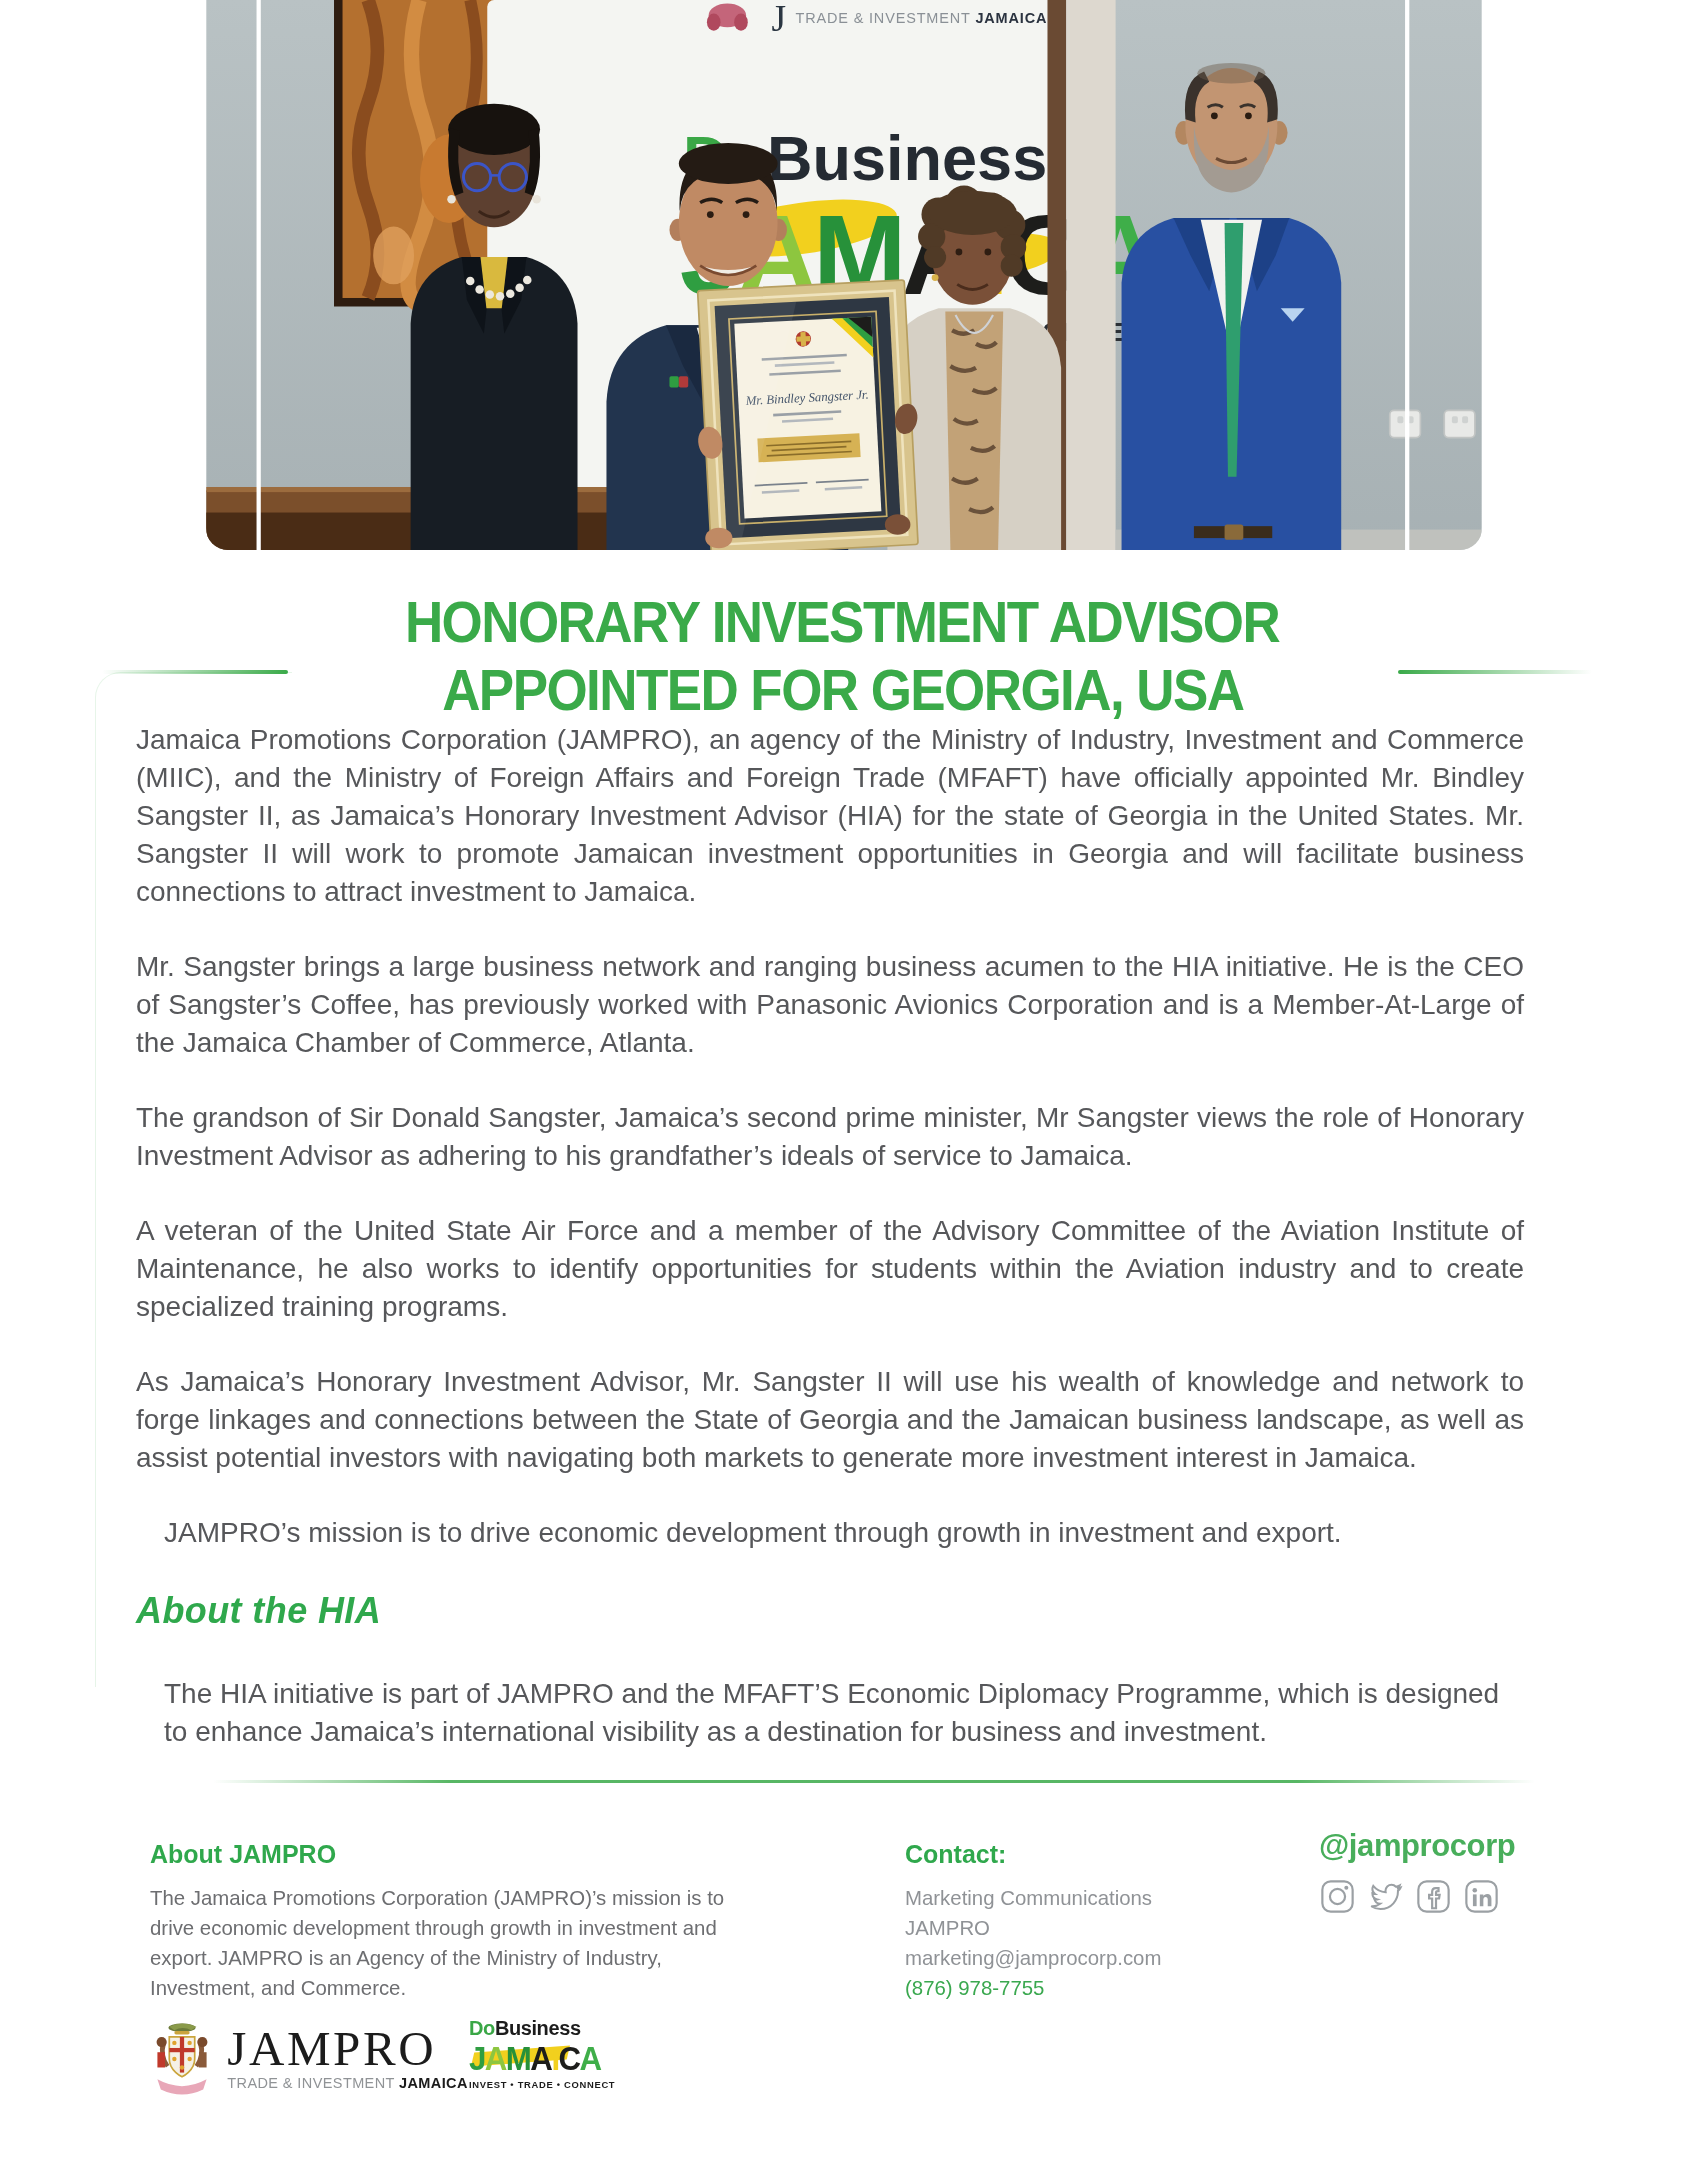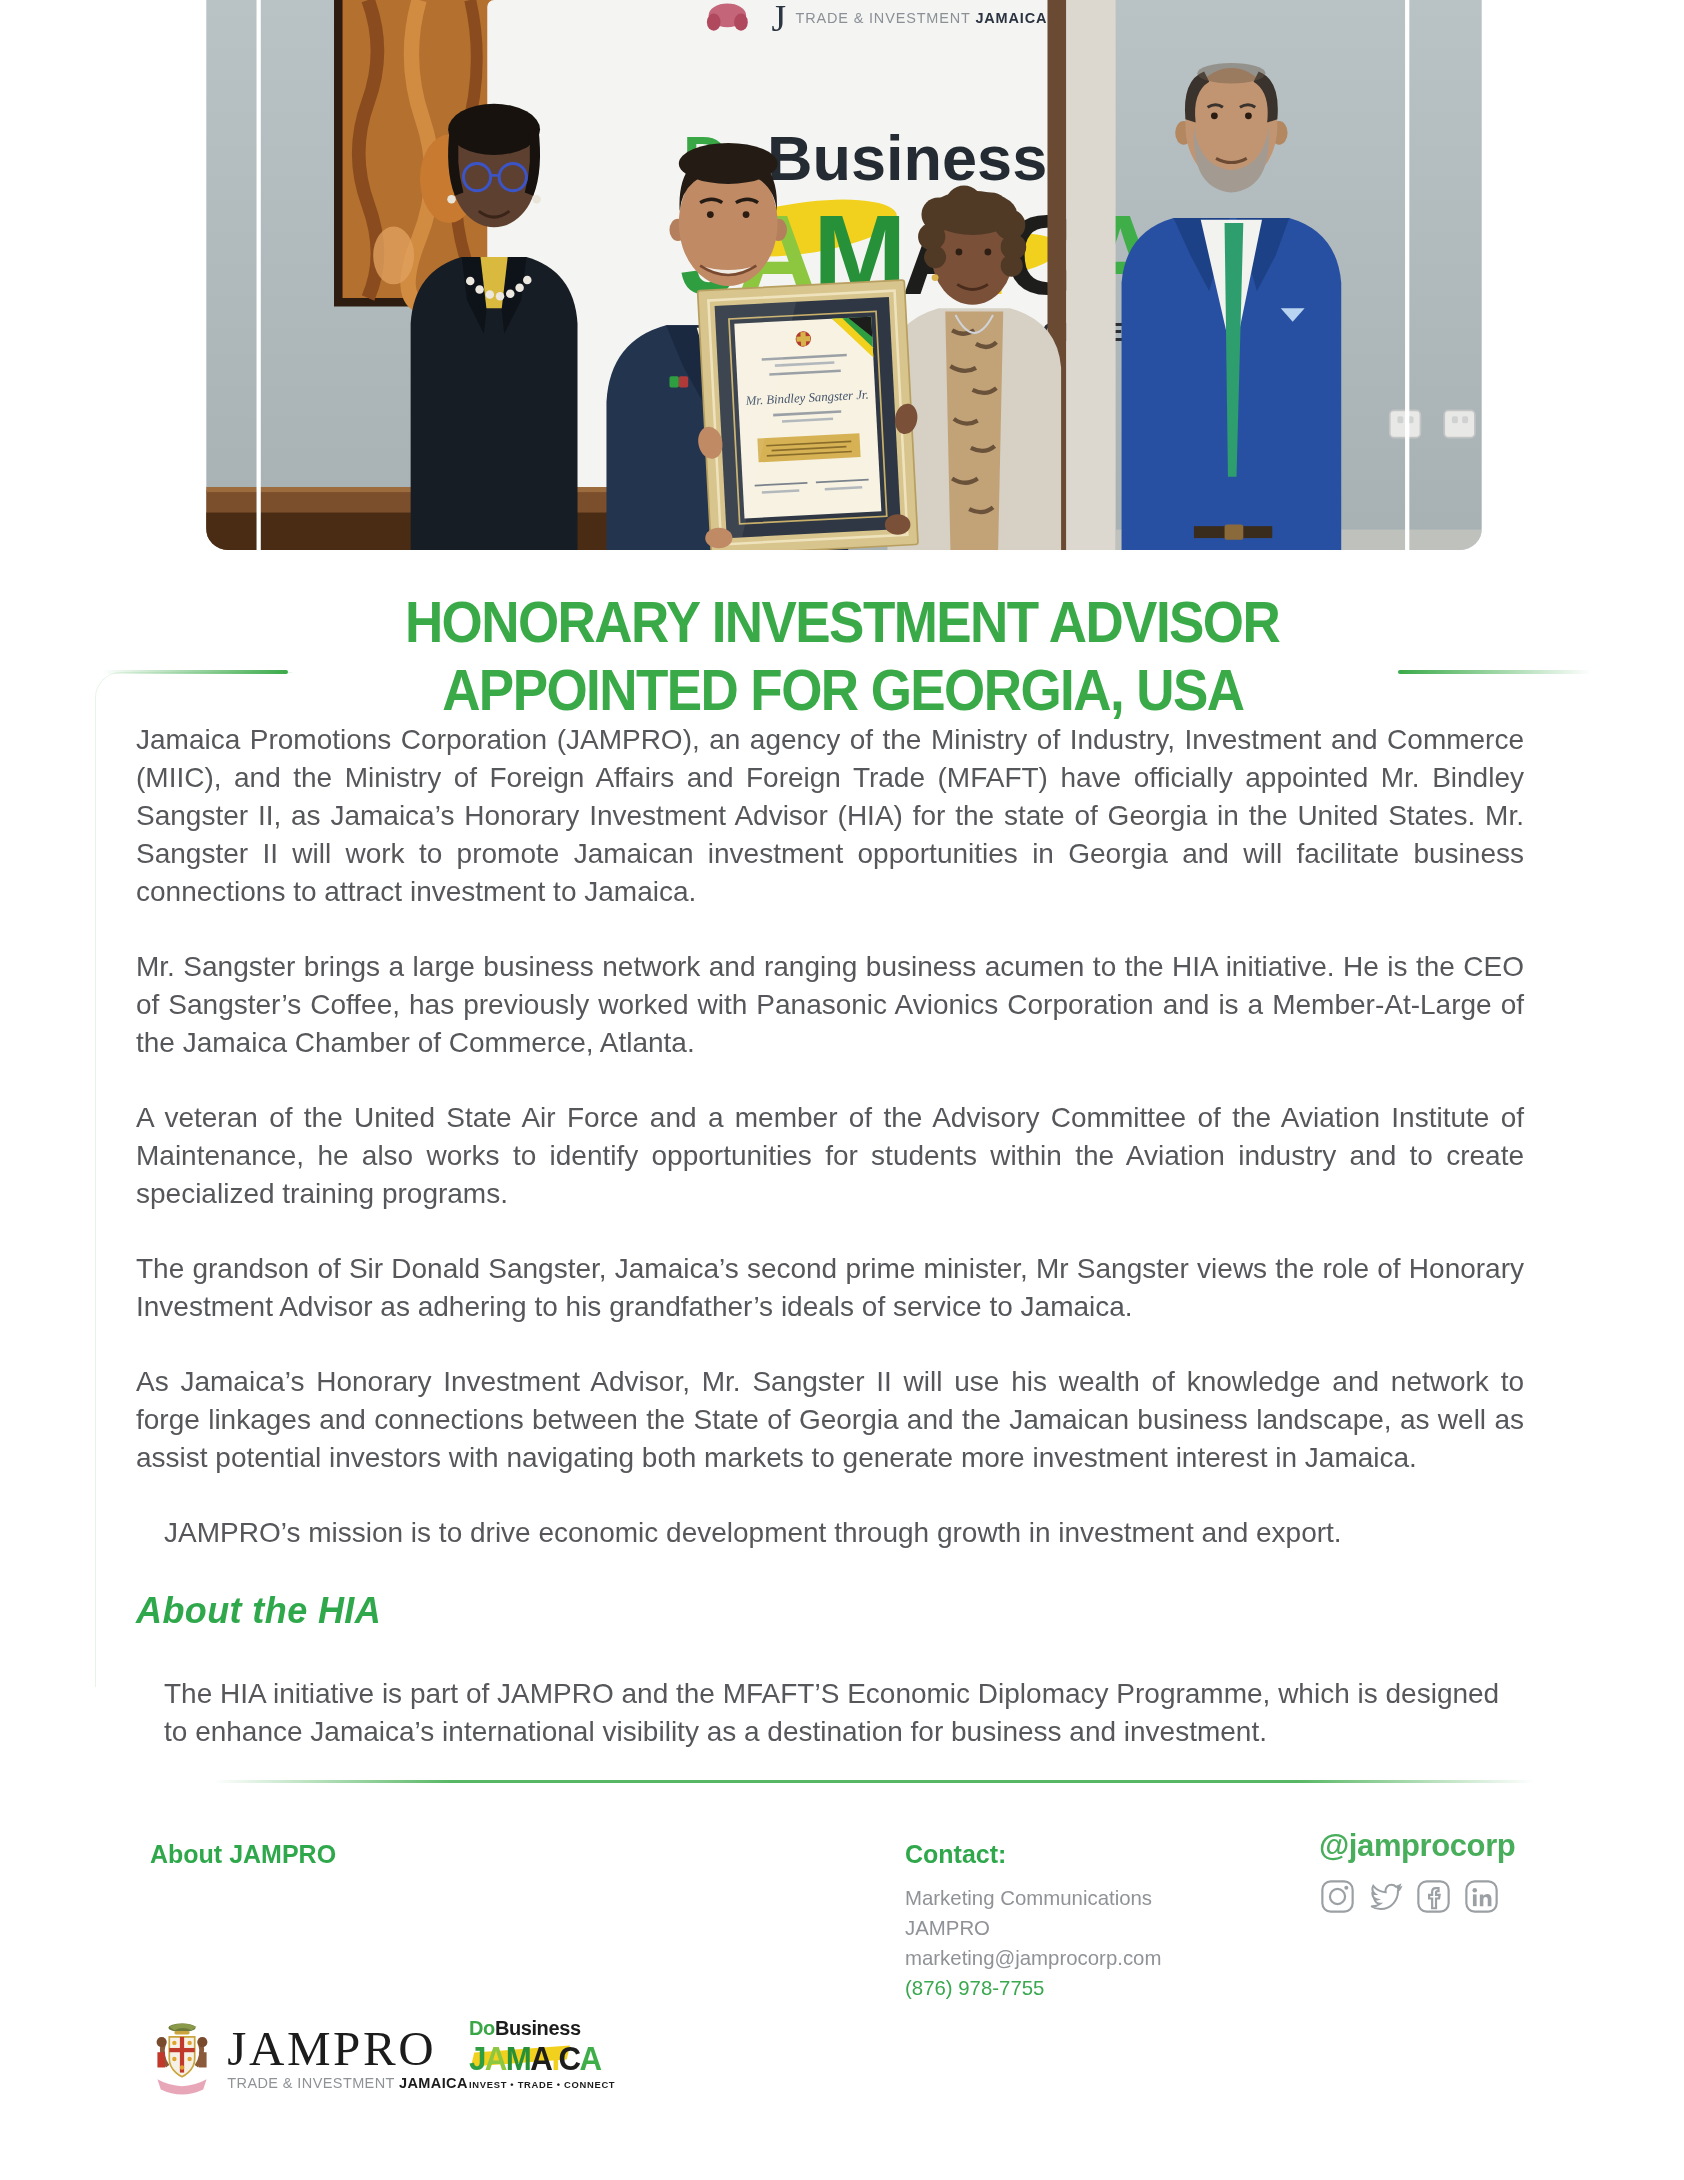--- a/index.html
+++ b/index.html
@@ -294,32 +294,33 @@
     <span class="cond">HONORARY INVESTMENT ADVISOR</span><br>
     <span class="cond">APPOINTED FOR GEORGIA, USA</span>
   </div>
   <div class="deco-corner-left"></div>
   <div class="deco-line-left"></div>
   <div class="deco-line-right"></div>
 
   <div class="article">
     <p>Jamaica Promotions Corporation (JAMPRO), an agency of the Ministry of Industry, Investment and Commerce (MIIC), and the Ministry of Foreign Affairs and Foreign Trade (MFAFT) have officially appointed Mr. Bindley Sangster II, as Jamaica’s Honorary Investment Advisor (HIA) for the state of Georgia in the United States. Mr. Sangster II will work to promote Jamaican investment opportunities in Georgia and will facilitate business connections to attract investment to Jamaica.</p>
     <p>Mr. Sangster brings a large business network and ranging business acumen to the HIA initiative. He is the CEO of Sangster’s Coffee, has previously worked with Panasonic Avionics Corporation and is a Member-At-Large of the Jamaica Chamber of Commerce, Atlanta.</p>
+    <p>The grandson of Sir Donald Sangster, Jamaica’s second prime minister, Mr Sangster views the role of Honorary Investment Advisor as adhering to his grandfather’s ideals of service to Jamaica.</p>
     <p>A veteran of the United State Air Force and a member of the Advisory Committee of the Aviation Institute of Maintenance, he also works to identify opportunities for students within the Aviation industry and to create specialized training programs.</p>
-    <p>The grandson of Sir Donald Sangster, Jamaica’s second prime minister, Mr Sangster views the role of Honorary Investment Advisor as adhering to his grandfather’s ideals of service to Jamaica.</p>
     <p>As Jamaica’s Honorary Investment Advisor, Mr. Sangster II will use his wealth of knowledge and network to forge linkages and connections between the State of Georgia and the Jamaican business landscape, as well as assist potential investors with navigating both markets to generate more investment interest in Jamaica.</p>
     <p class="single">JAMPRO’s mission is to drive economic development through growth in investment and export.</p>
     <div class="about-hia-heading">About the HIA</div>
     <p class="single">The HIA initiative is part of JAMPRO and the MFAFT’S Economic Diplomacy Programme, which is designed to enhance Jamaica’s international visibility as a destination for business and investment.</p>
   </div>
 
   <div class="footer-divider"></div>
 
   <div class="f-col f-about">
     <h4>About JAMPRO</h4>
+    <p>The Jamaica Promotions Corporation (JAMPRO)’s mission is to drive economic development through growth in investment and export. JAMPRO is an Agency of the Ministry of Industry, Investment, and Commerce.</p>
   </div>
 
   <div class="f-col f-contact">
     <h4>Contact:</h4>
     <div class="c-line">Marketing Communications</div>
     <div class="c-line">JAMPRO</div>
     <div class="c-line">marketing@jamprocorp.com</div>
     <div class="c-phone">(876) 978-7755</div>
   </div>
 

